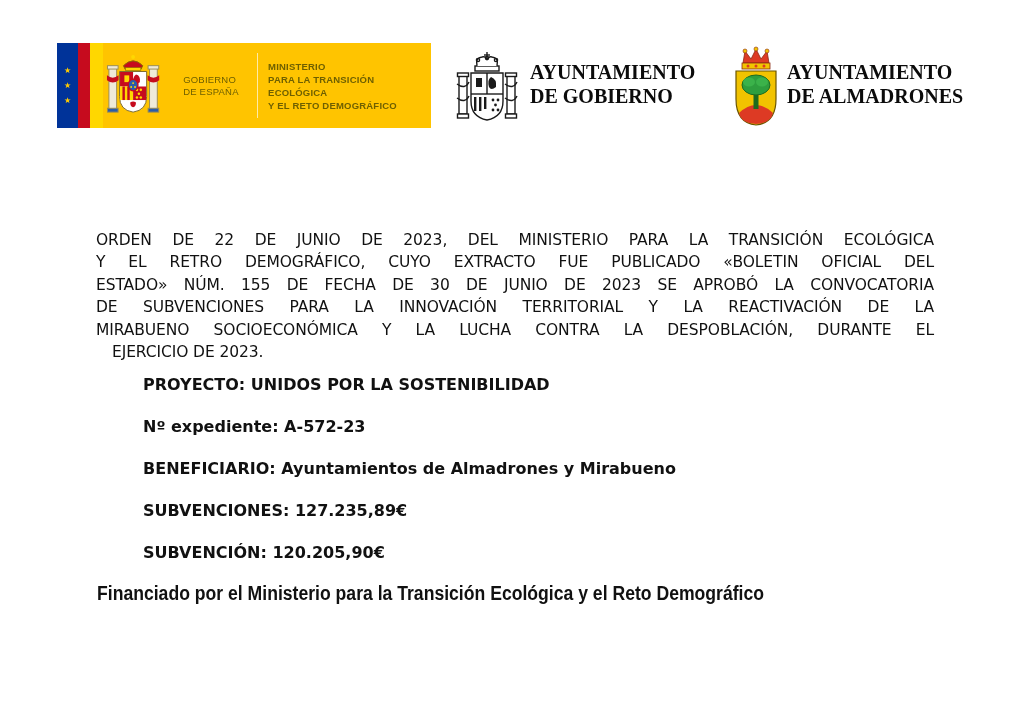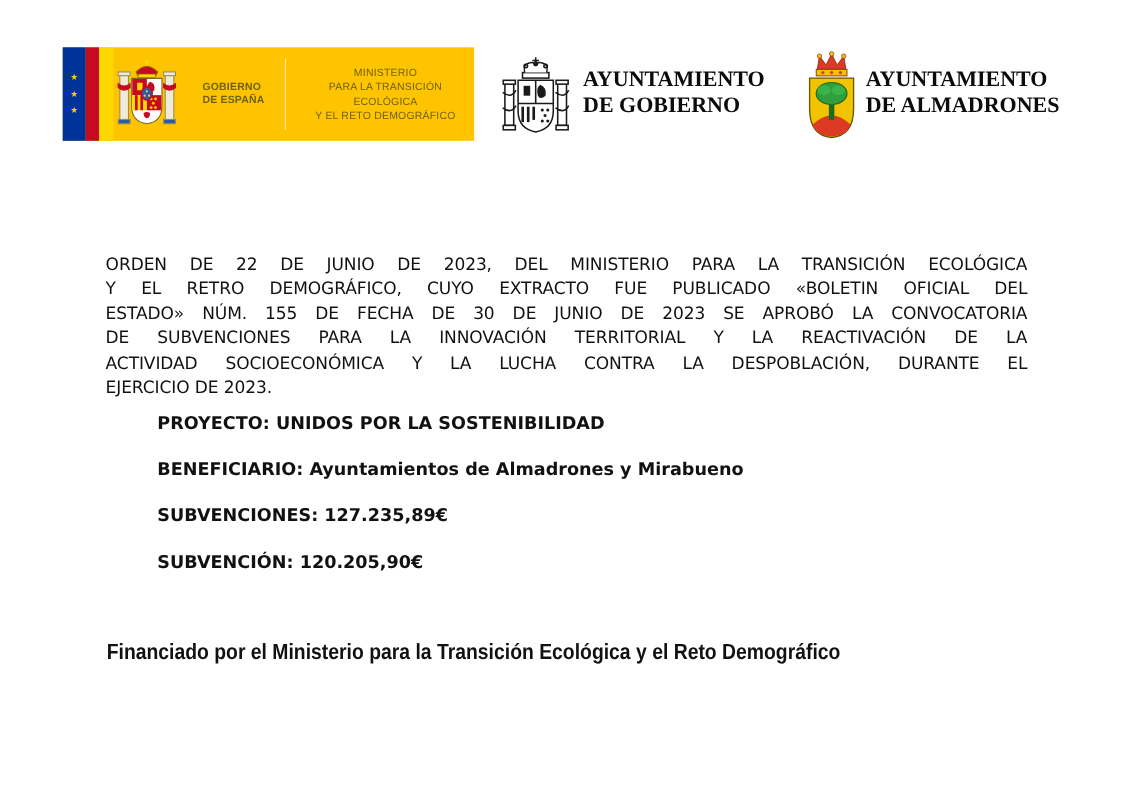--- a/index.html
+++ b/index.html
@@ -15,49 +15,49 @@
   }
   .flag{display:flex;height:100%;}
   .f-blue{width:21px;background:#003399;display:flex;flex-direction:column;
     justify-content:center;align-items:center;gap:7px;}
   .f-blue span{color:#FFCC00;font-size:8px;line-height:8px;}
   .f-red{width:12px;background:#C60B1E;}
   .f-yel{width:13px;background:#FFD700;}
   .gov-arms{align-self:center;margin-left:3px;}
   .gov-org{
     align-self:center;margin-left:23px;width:64px;
-    font-family:"Liberation Sans",sans-serif;font-weight:bold;
+    font-family:"Liberation Sans",sans-serif;font-weight:normal;
     font-size:9.5px;line-height:11.5px;color:#6F6000;letter-spacing:.2px;
   }
   .gov-divider{width:1px;background:rgba(255,255,255,.65);margin:10px 0 10px 12px;}
   .gov-ministry{
     align-self:center;margin-left:10px;
-    font-family:"Liberation Sans",sans-serif;font-weight:normal;
-    font-size:9.5px;line-height:13px;color:#6F6000;letter-spacing:.2px;text-align:center;
+    font-family:"Liberation Sans",sans-serif;font-weight:bold;
+    font-size:9.5px;line-height:13px;color:#6F6000;letter-spacing:.2px;
   }
   
   .mira-arms{position:absolute;left:451px;top:50px;}
   .mira-text{
     position:absolute;left:530px;top:60px;
     font-family:"Liberation Serif",serif;font-weight:bold;
     font-size:20px;line-height:24px;color:#0b0b0b;
   }
   .alma-shield{position:absolute;left:733px;top:45px;}
   .alma-text{
     position:absolute;left:787px;top:60px;
     font-family:"Liberation Serif",serif;font-weight:bold;
     font-size:20px;line-height:24px;color:#0b0b0b;
   }
   
   .paragraph{
     position:absolute;left:96px;top:229px;width:838px;
     font-weight:normal;font-size:15.5px;line-height:22.4px;letter-spacing:-.1px;
   }
   .para-line{text-align:justify;text-align-last:justify;white-space:normal;}
-  .para-line.last{text-align-last:left;}
+  .para-line.last{text-align-last:left;margin-left:16px;}
   .details{position:absolute;left:143px;top:374px;}
   .detail-row{
     font-weight:bold;font-size:16px;line-height:21px;margin-bottom:21px;
     white-space:nowrap;
   }
   .footer-line{
     position:absolute;left:97px;top:582px;
     font-family:"Liberation Sans",sans-serif;font-weight:bold;font-size:20px;
     transform:scaleX(.88);transform-origin:left center;white-space:nowrap;
   }
@@ -186,26 +186,27 @@
   <div class="alma-text">
     <div>AYUNTAMIENTO</div>
     <div>DE ALMADRONES</div>
   </div>
 
   <div class="paragraph">
     <div class="para-line">ORDEN DE 22 DE JUNIO DE 2023, DEL MINISTERIO PARA LA TRANSICIÓN ECOLÓGICA</div>
     <div class="para-line">Y EL RETRO DEMOGRÁFICO, CUYO EXTRACTO FUE PUBLICADO «BOLETIN OFICIAL DEL</div>
     <div class="para-line">ESTADO» NÚM. 155 DE FECHA DE 30 DE JUNIO DE 2023 SE APROBÓ LA CONVOCATORIA</div>
     <div class="para-line">DE SUBVENCIONES PARA LA INNOVACIÓN TERRITORIAL Y LA REACTIVACIÓN DE LA</div>
-    <div class="para-line">ACTIVIDAD SOCIOECONÓMICA Y LA LUCHA CONTRA LA DESPOBLACIÓN, DURANTE EL</div>
+    <div class="para-line">MIRABUENO SOCIOECONÓMICA Y LA LUCHA CONTRA LA DESPOBLACIÓN, DURANTE EL</div>
     <div class="para-line last">EJERCICIO DE 2023.</div>
   </div>
 
   <div class="details">
     <div class="detail-row">PROYECTO: UNIDOS POR LA SOSTENIBILIDAD</div>
+    <div class="detail-row">Nº expediente: A-572-23</div>
     <div class="detail-row">BENEFICIARIO: Ayuntamientos de Almadrones y Mirabueno</div>
     <div class="detail-row">SUBVENCIONES: 127.235,89€</div>
     <div class="detail-row">SUBVENCIÓN: 120.205,90€</div>
   </div>
 
   <div class="footer-line">Financiado por el Ministerio para la Transición Ecológica y el Reto Demográfico</div>
 
 </div>
 
 </body></html>

